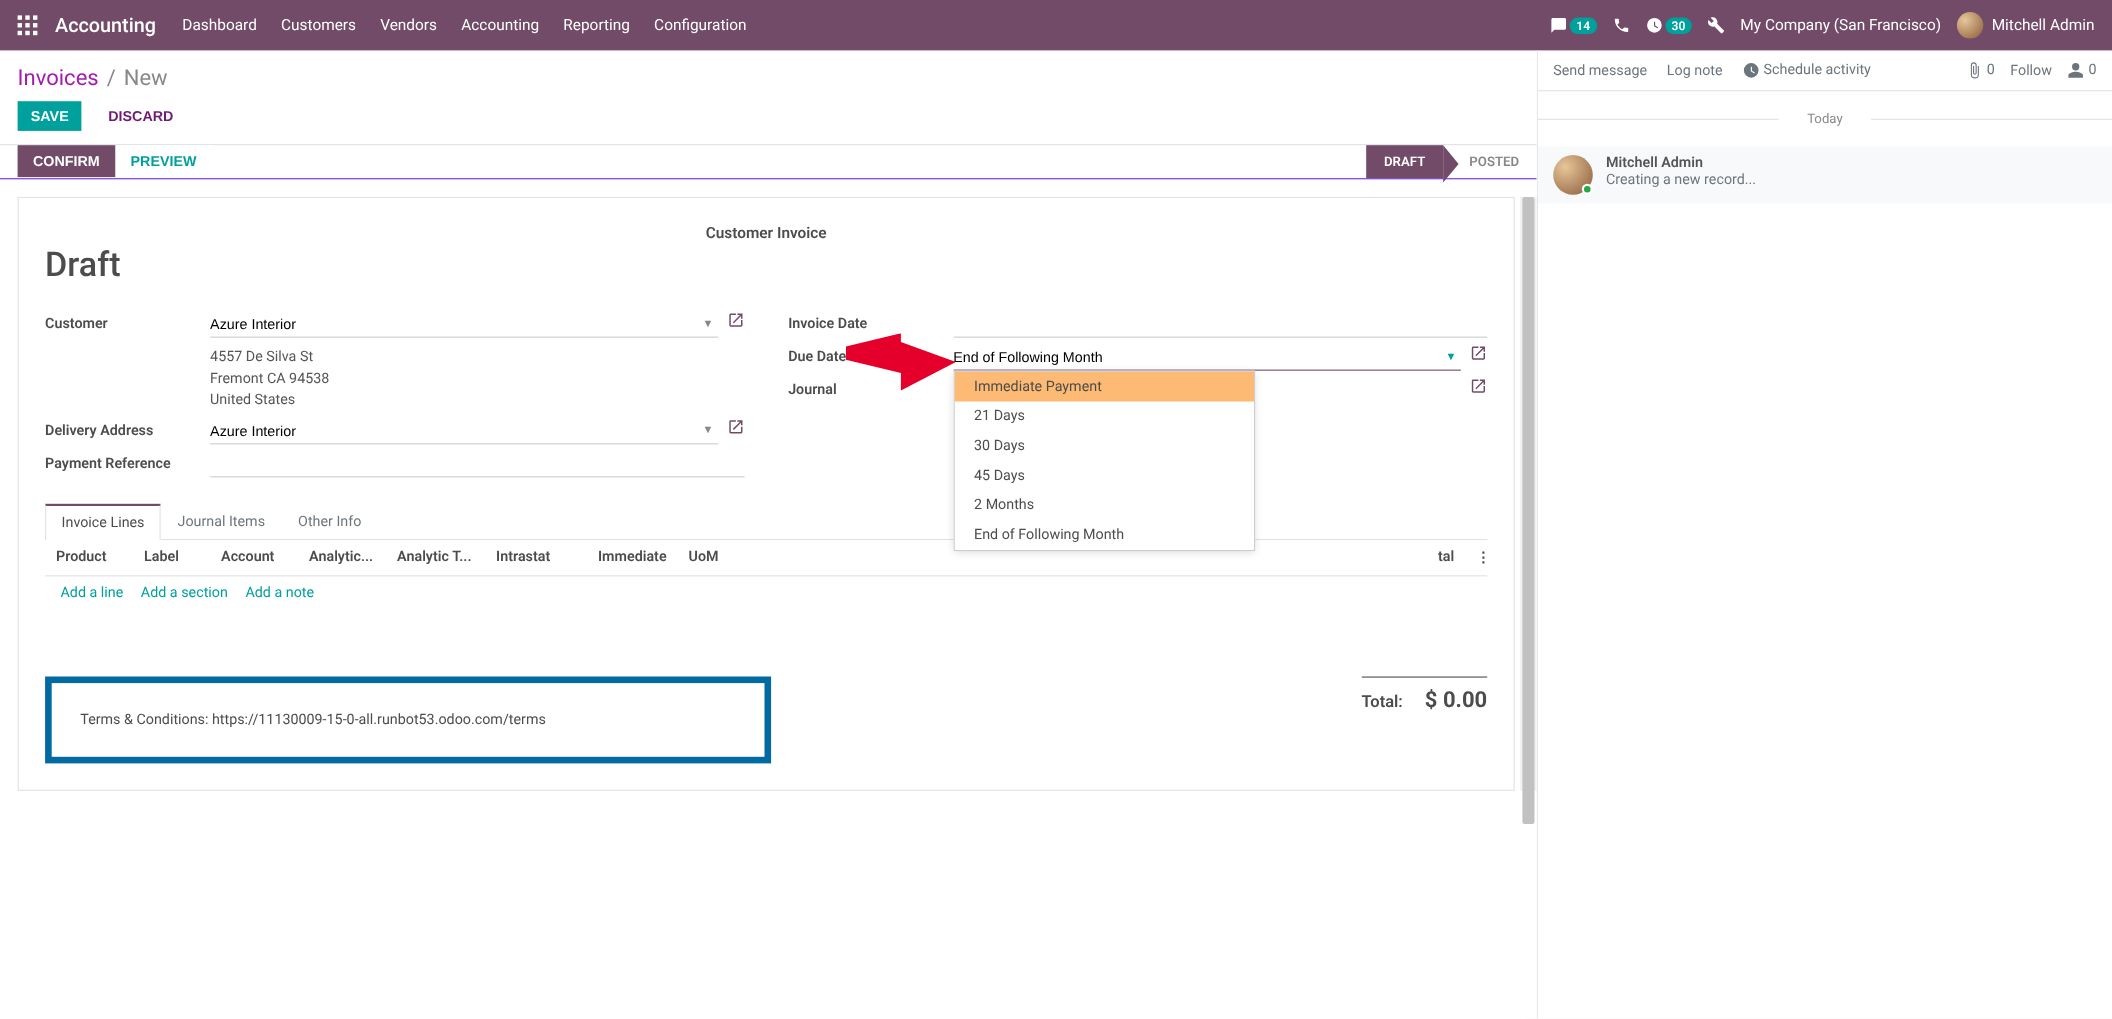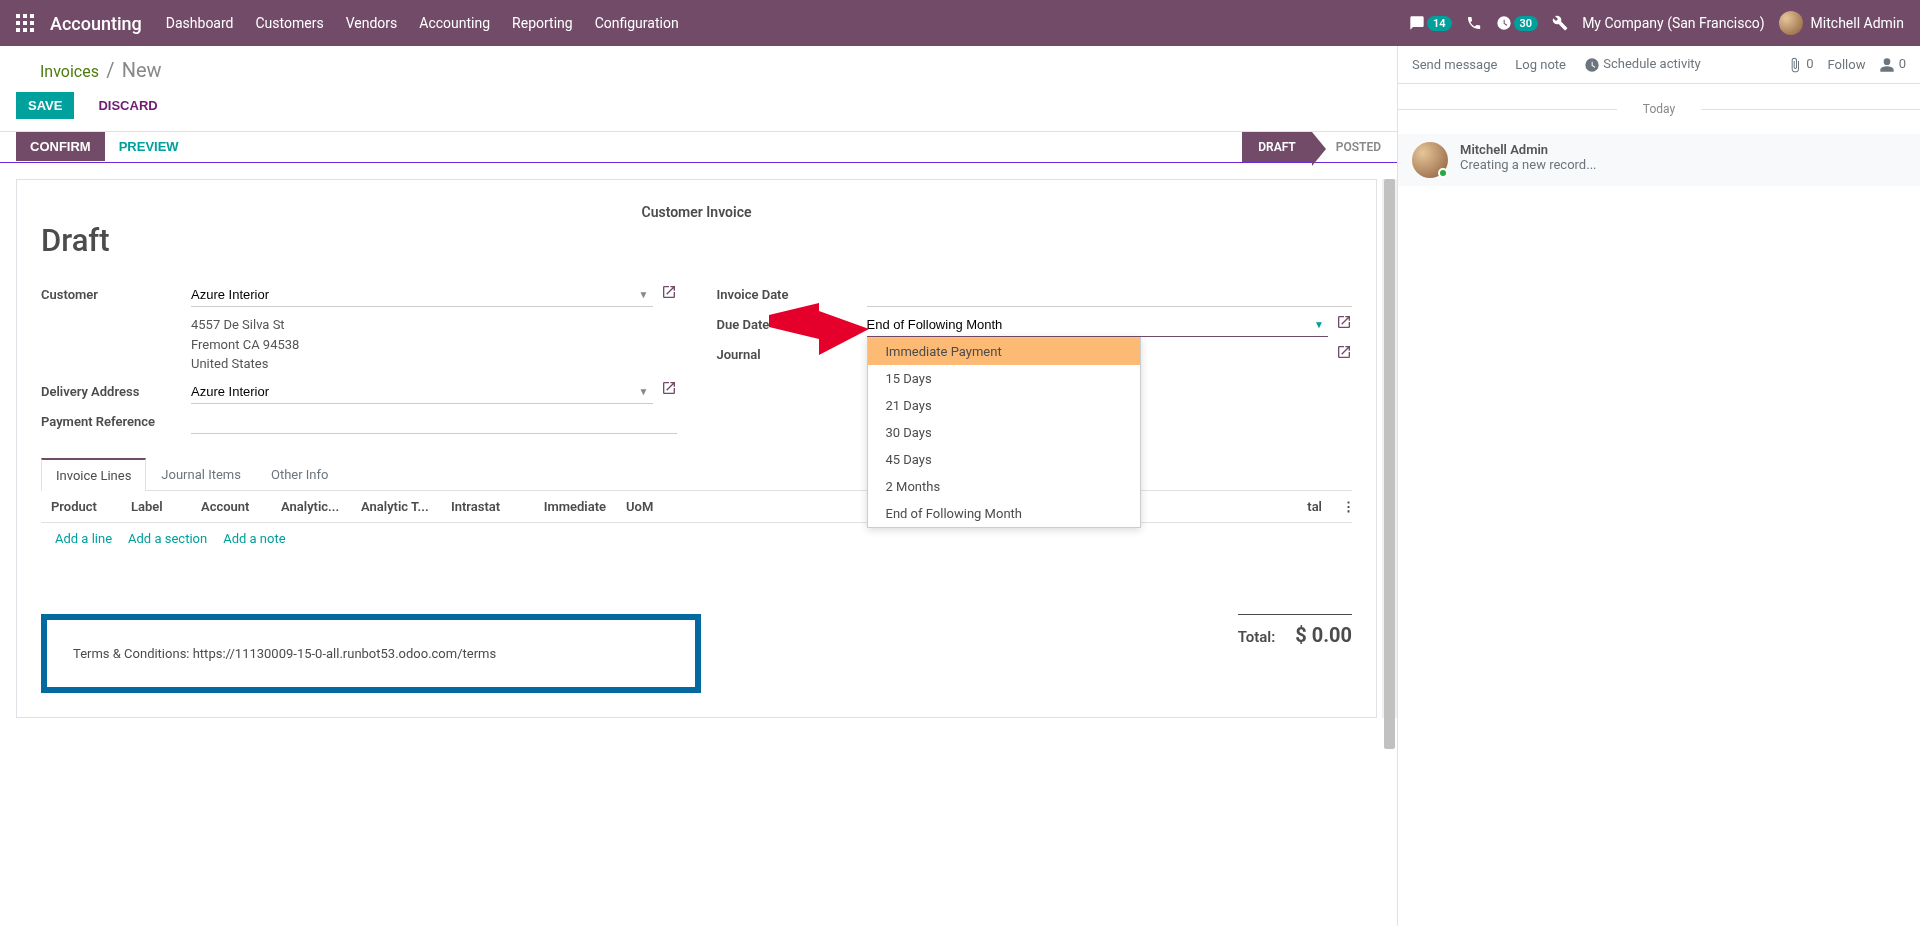--- a/index.html
+++ b/index.html
@@ -16,21 +16,21 @@
 .topnav .badge { background: #00A09D; color: #fff; font-size: 11px; border-radius: 9px; padding: 1px 6px; margin-left: 2px; font-weight: 600; }
 .topnav .company { font-size: 14px; cursor: pointer; }
 .topnav .user { display: flex; align-items: center; gap: 8px; cursor: pointer; font-size: 14px; }
 .topnav .avatar { width: 24px; height: 24px; border-radius: 50%; background: radial-gradient(circle at 30% 30%, #e6c699, #8a5a3a); }
 
 .main-area { display: flex; height: calc(100vh - 46px); }
 .content { flex: 1; background: #fff; position: relative; overflow: auto; }
 .sidebar { width: 523px; border-left: 1px solid #dee2e6; background: #fff; display: flex; flex-direction: column; }
 
 .breadcrumb-row { padding: 12px 16px 4px; }
-.breadcrumb-row .crumb-link { color: #4d7c0f; font-size: 16px; cursor: pointer; margin-left: 24px; }
+.breadcrumb-row .crumb-link { color: #a21caf; font-size: 20px; cursor: pointer; }
 .breadcrumb-row .crumb-sep { color: #888; font-size: 20px; margin: 0 4px; }
 .breadcrumb-row .crumb-current { color: #888; font-size: 20px; }
 
 .action-row { padding: 6px 16px 12px; display: flex; gap: 12px; align-items: center; border-bottom: 1px solid #dee2e6; }
 .btn { border: none; padding: 6px 12px; font-size: 13px; font-weight: 600; cursor: pointer; }
 .btn-primary { background: #00A09D; color: #fff; }
 .btn-link { background: transparent; color: #701a75; }
 
 .status-row { display: flex; align-items: flex-start; border-bottom: 1px solid #6d28d9; }
 .status-left { display: flex; gap: 0; padding-left: 16px; }
@@ -263,21 +263,20 @@
             </div>
             <span class="ext-link">
               <svg class="icon" viewBox="0 0 24 24">
                     <path d="M14 3v2h3.6l-9.8 9.8 1.4 1.4L19 6.4V10h2V3h-7zM19 19H5V5h7V3H5a2 2 0 00-2 2v14a2 2 0 002 2h14a2 2 0 002-2v-7h-2v7z"></path>
                   </svg>
             </span>
           </div>
 
           <div class="dropdown" style="top:54px; left:150px">
             <div class="dd-item highlight">Immediate Payment</div>
-            <div class="dd-item">15 Days</div>
             <div class="dd-item">21 Days</div>
             <div class="dd-item">30 Days</div>
             <div class="dd-item">45 Days</div>
             <div class="dd-item">2 Months</div>
             <div class="dd-item">End of Following Month</div>
           </div>
 
           <svg class="arrow-annotation" style="top:20px; left:52px" width="100" height="60" viewBox="0 0 100 60">
             <polygon points="0,12 50,0 50,8 100,26 50,52 50,36 0,24" fill="#E4002B"></polygon>
           </svg>

